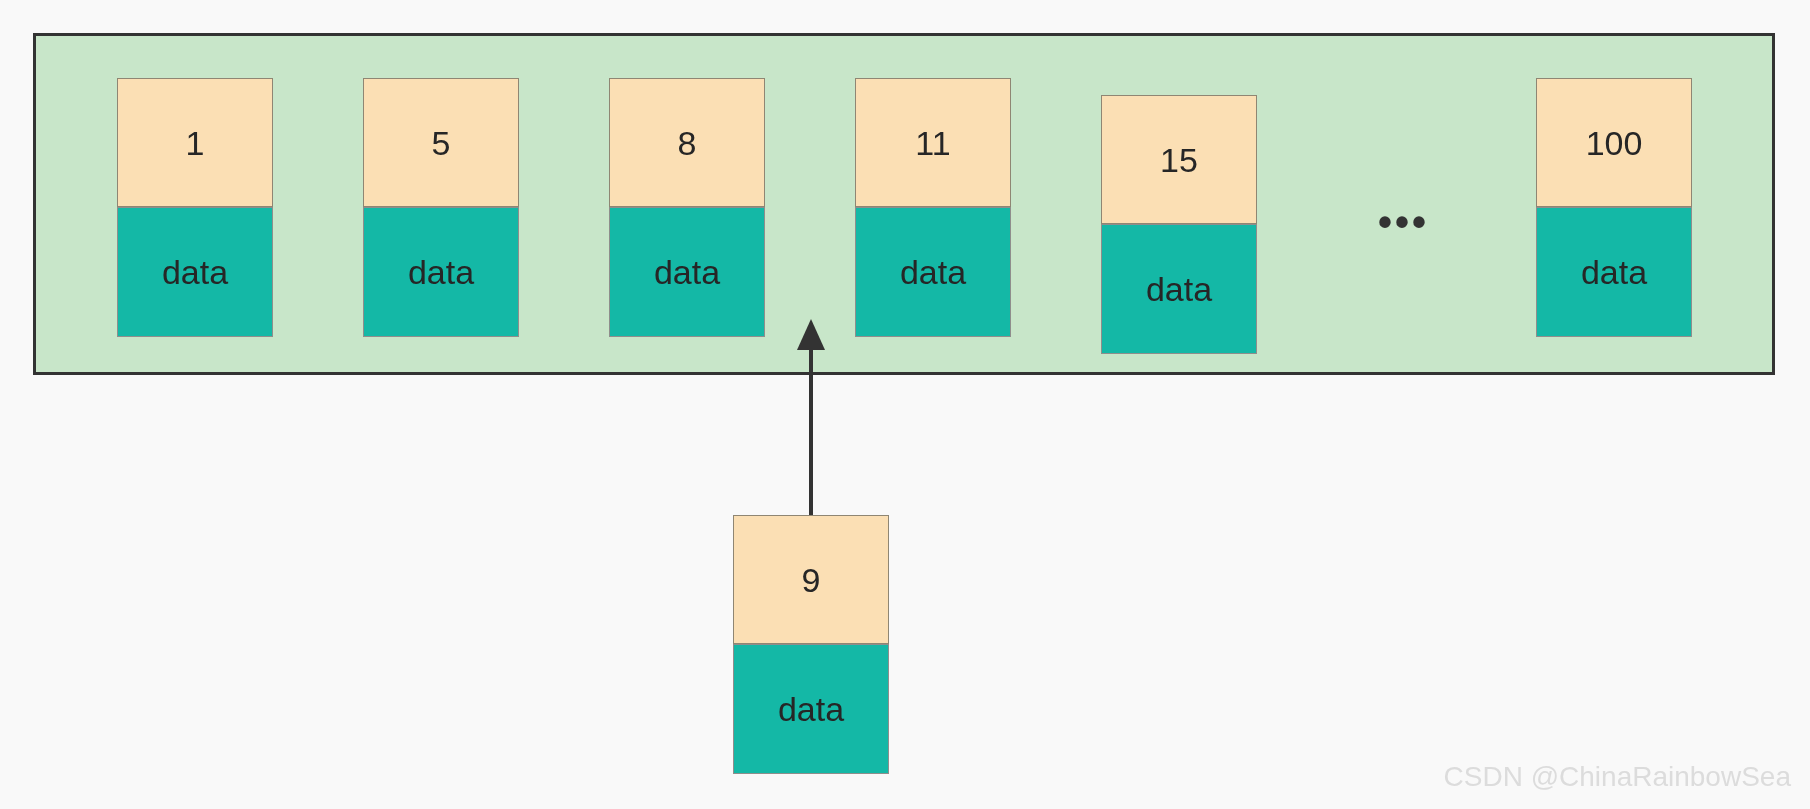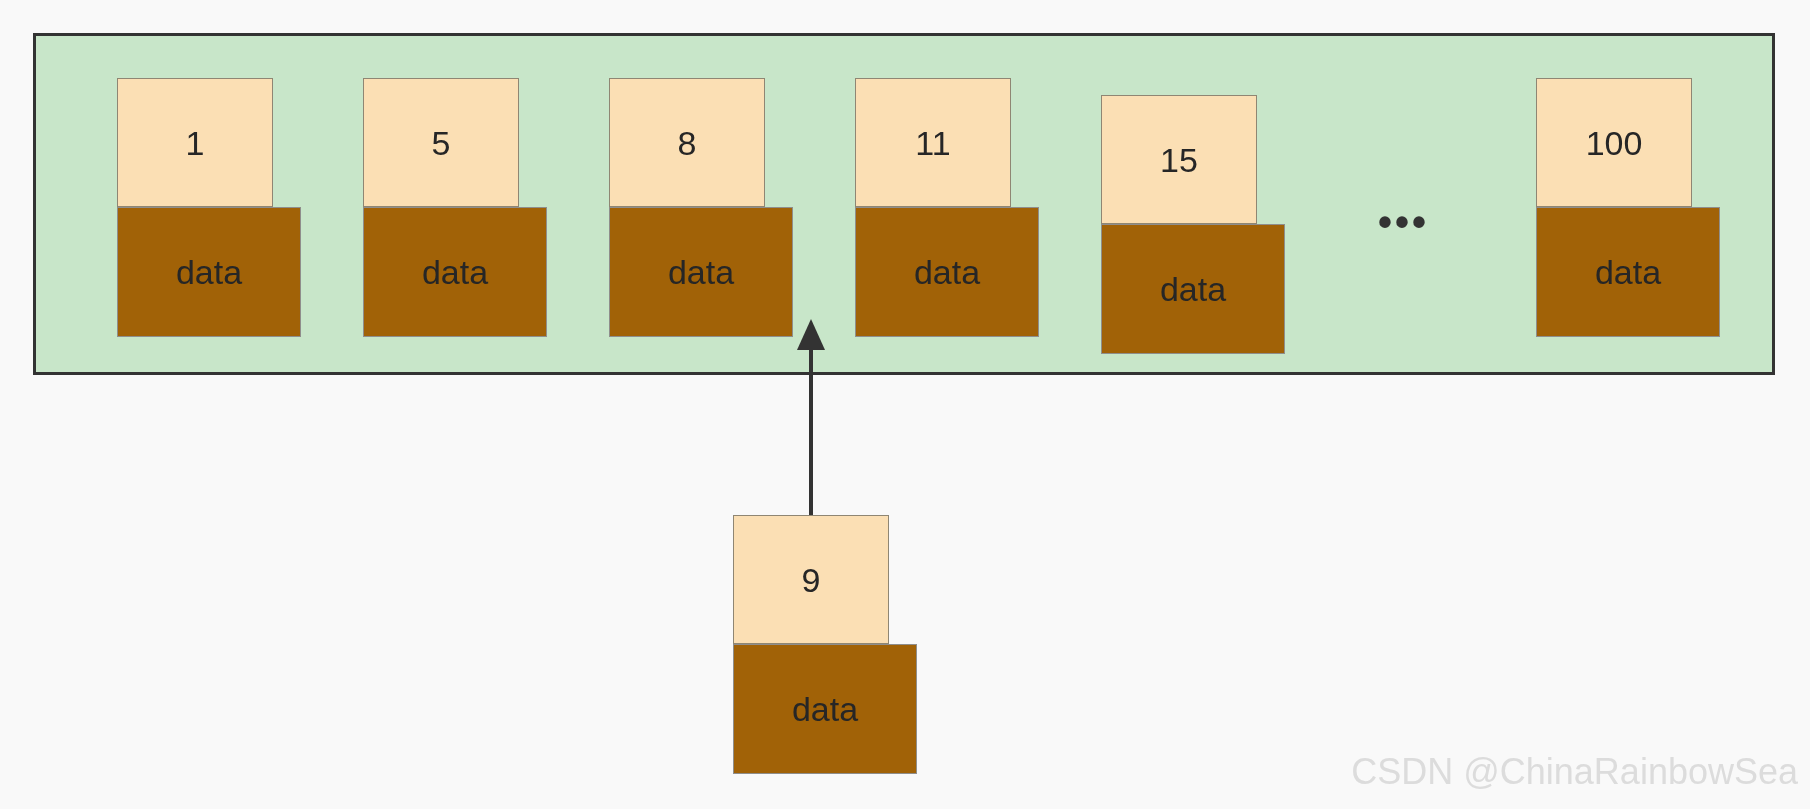--- a/index.html
+++ b/index.html
@@ -49,23 +49,23 @@
     align-items: center;
     justify-content: center;
     font-size: 34px;
     color: #262626;
     line-height: 1;
   }
   .cell-value {
     position: absolute;
     left: 0;
     top: 129px;
-    width: 184px;
+    width: 156px;
     height: 130px;
-    background: #a16207;
+    background: #14b8a6;
     border: 1.5px solid #8f8e8c;
     box-sizing: border-box;
     display: flex;
     align-items: center;
     justify-content: center;
     font-size: 34px;
     color: #262626;
     line-height: 1;
   }
   .ellipsis {
@@ -83,23 +83,23 @@
   .arrow-svg {
     position: absolute;
     left: 0;
     top: 0;
     width: 1810px;
     height: 809px;
     pointer-events: none;
   }
   .watermark {
     position: absolute;
-    right: 12px;
+    right: 19px;
     bottom: 16px;
-    font-size: 36px;
+    font-size: 28px;
     color: #dcdcdc;
     font-family: "Liberation Sans", sans-serif;
     white-space: nowrap;
     user-select: none;
   }
 </style>
 </head>
 <body>
 
 <div id="diagram-root">

